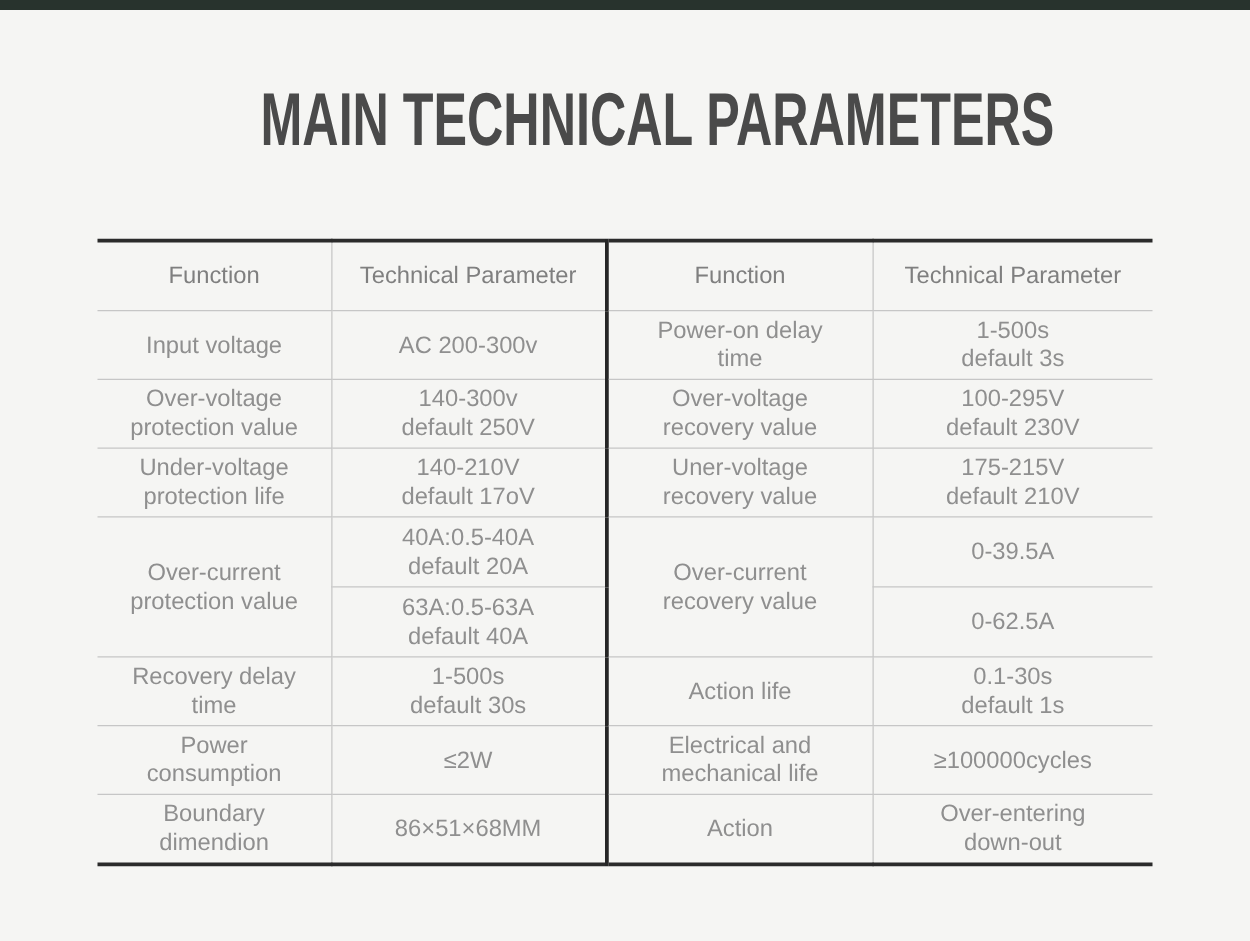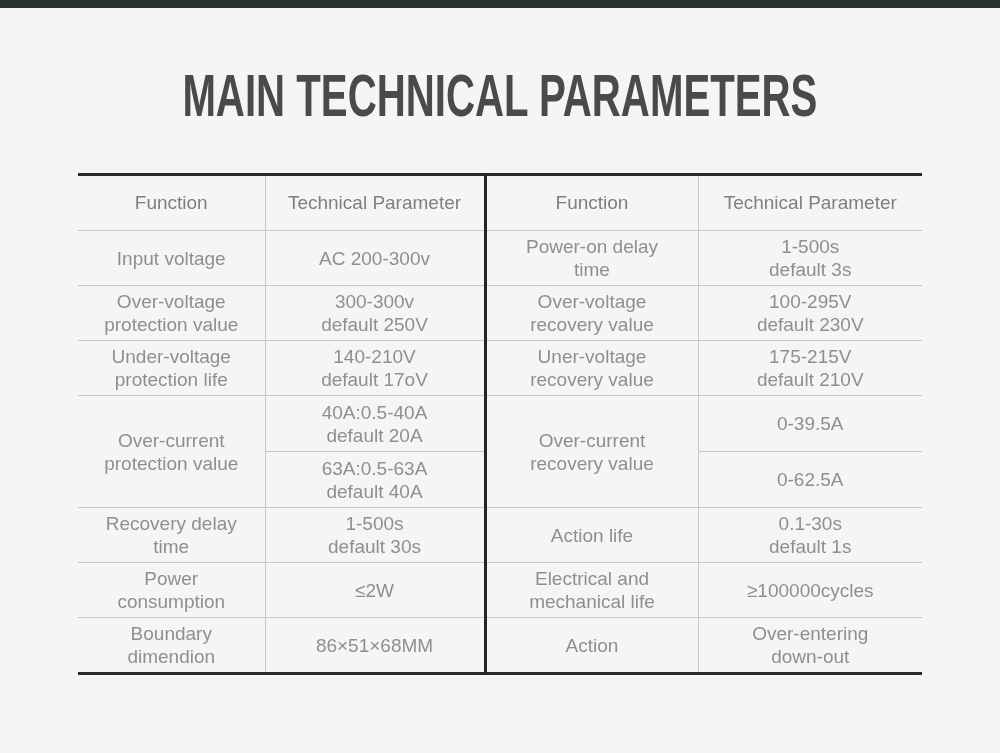--- a/index.html
+++ b/index.html
@@ -13,38 +13,38 @@
     overflow: hidden;
     font-family: "Liberation Sans", sans-serif;
   }
   .top-strip {
     width: 1000px;
     height: 8px;
     background: #28332d;
   }
   .title {
     margin: 56px 0 0 0;
-    text-align: center;
+    text-align: right;
     white-space: nowrap;
     font-size: 60px;
     line-height: 64px;
     font-weight: bold;
     color: #4a4a4a;
     letter-spacing: 0px;
   }
   .title-inner {
     display: inline-block;
     transform: scaleX(0.67);
     transform-origin: center;
   }
   table.params {
     border-collapse: collapse;
     table-layout: fixed;
     width: 844px;
-    margin: 45px auto 0 auto;
+    margin: 63px auto 0 auto;
     border-top: 3px solid #2b2b2b;
     border-bottom: 3px solid #2b2b2b;
   }
   table.params th,
   table.params td {
     border-bottom: 1px solid #c6c6c6;
     text-align: center;
     vertical-align: middle;
     white-space: pre-line;
     font-weight: normal;
@@ -96,21 +96,21 @@
       <td class="bR-thin">Input voltage</td>
       <td class="bR-dark">AC 200-300v</td>
       <td class="bR-thin">Power-on delay
 time</td>
       <td>1-500s
 default 3s</td>
     </tr>
     <tr>
       <td class="bR-thin">Over-voltage
 protection value</td>
-      <td class="bR-dark">300-300v
+      <td class="bR-dark">140-300v
 default 250V</td>
       <td class="bR-thin">Over-voltage
 recovery value</td>
       <td>100-295V
 default 230V</td>
     </tr>
     <tr>
       <td class="bR-thin">Under-voltage
 protection life</td>
       <td class="bR-dark">140-210V

